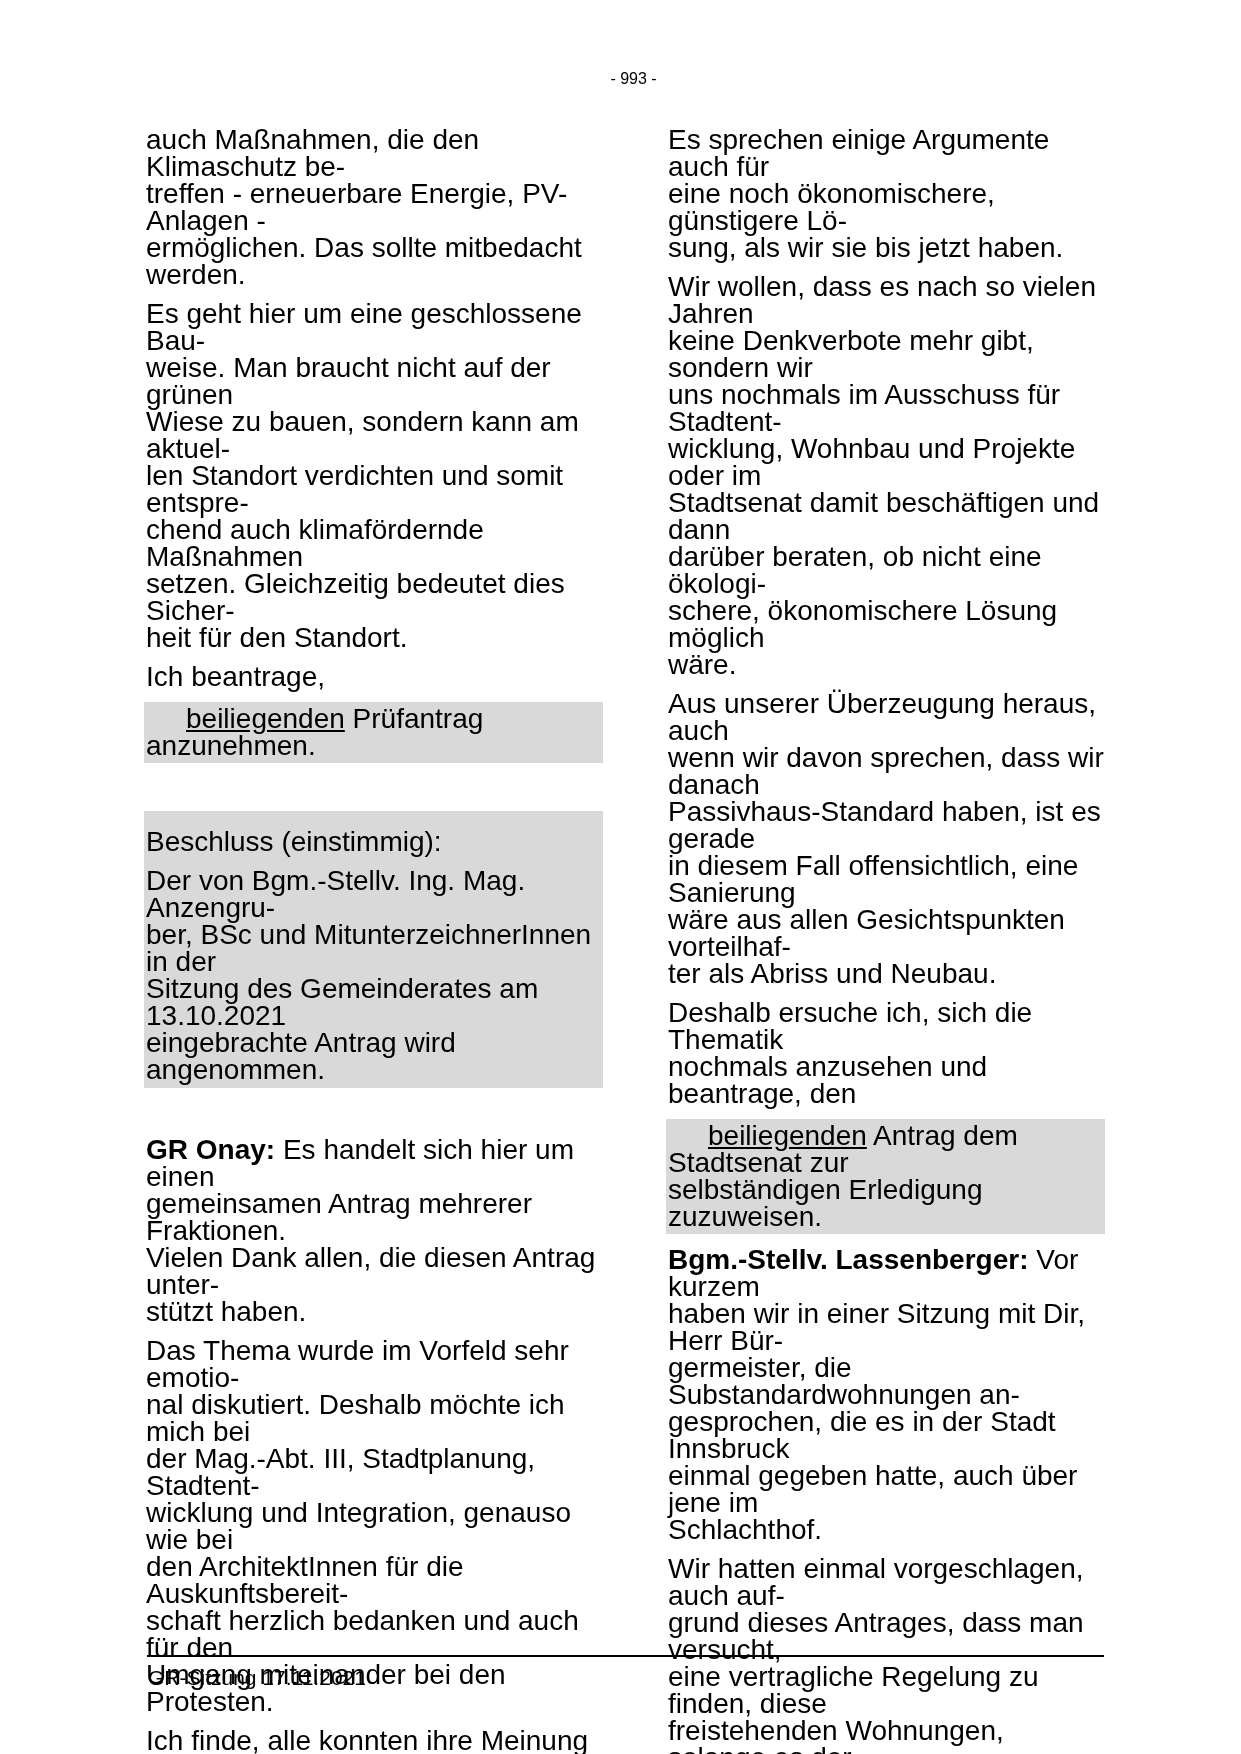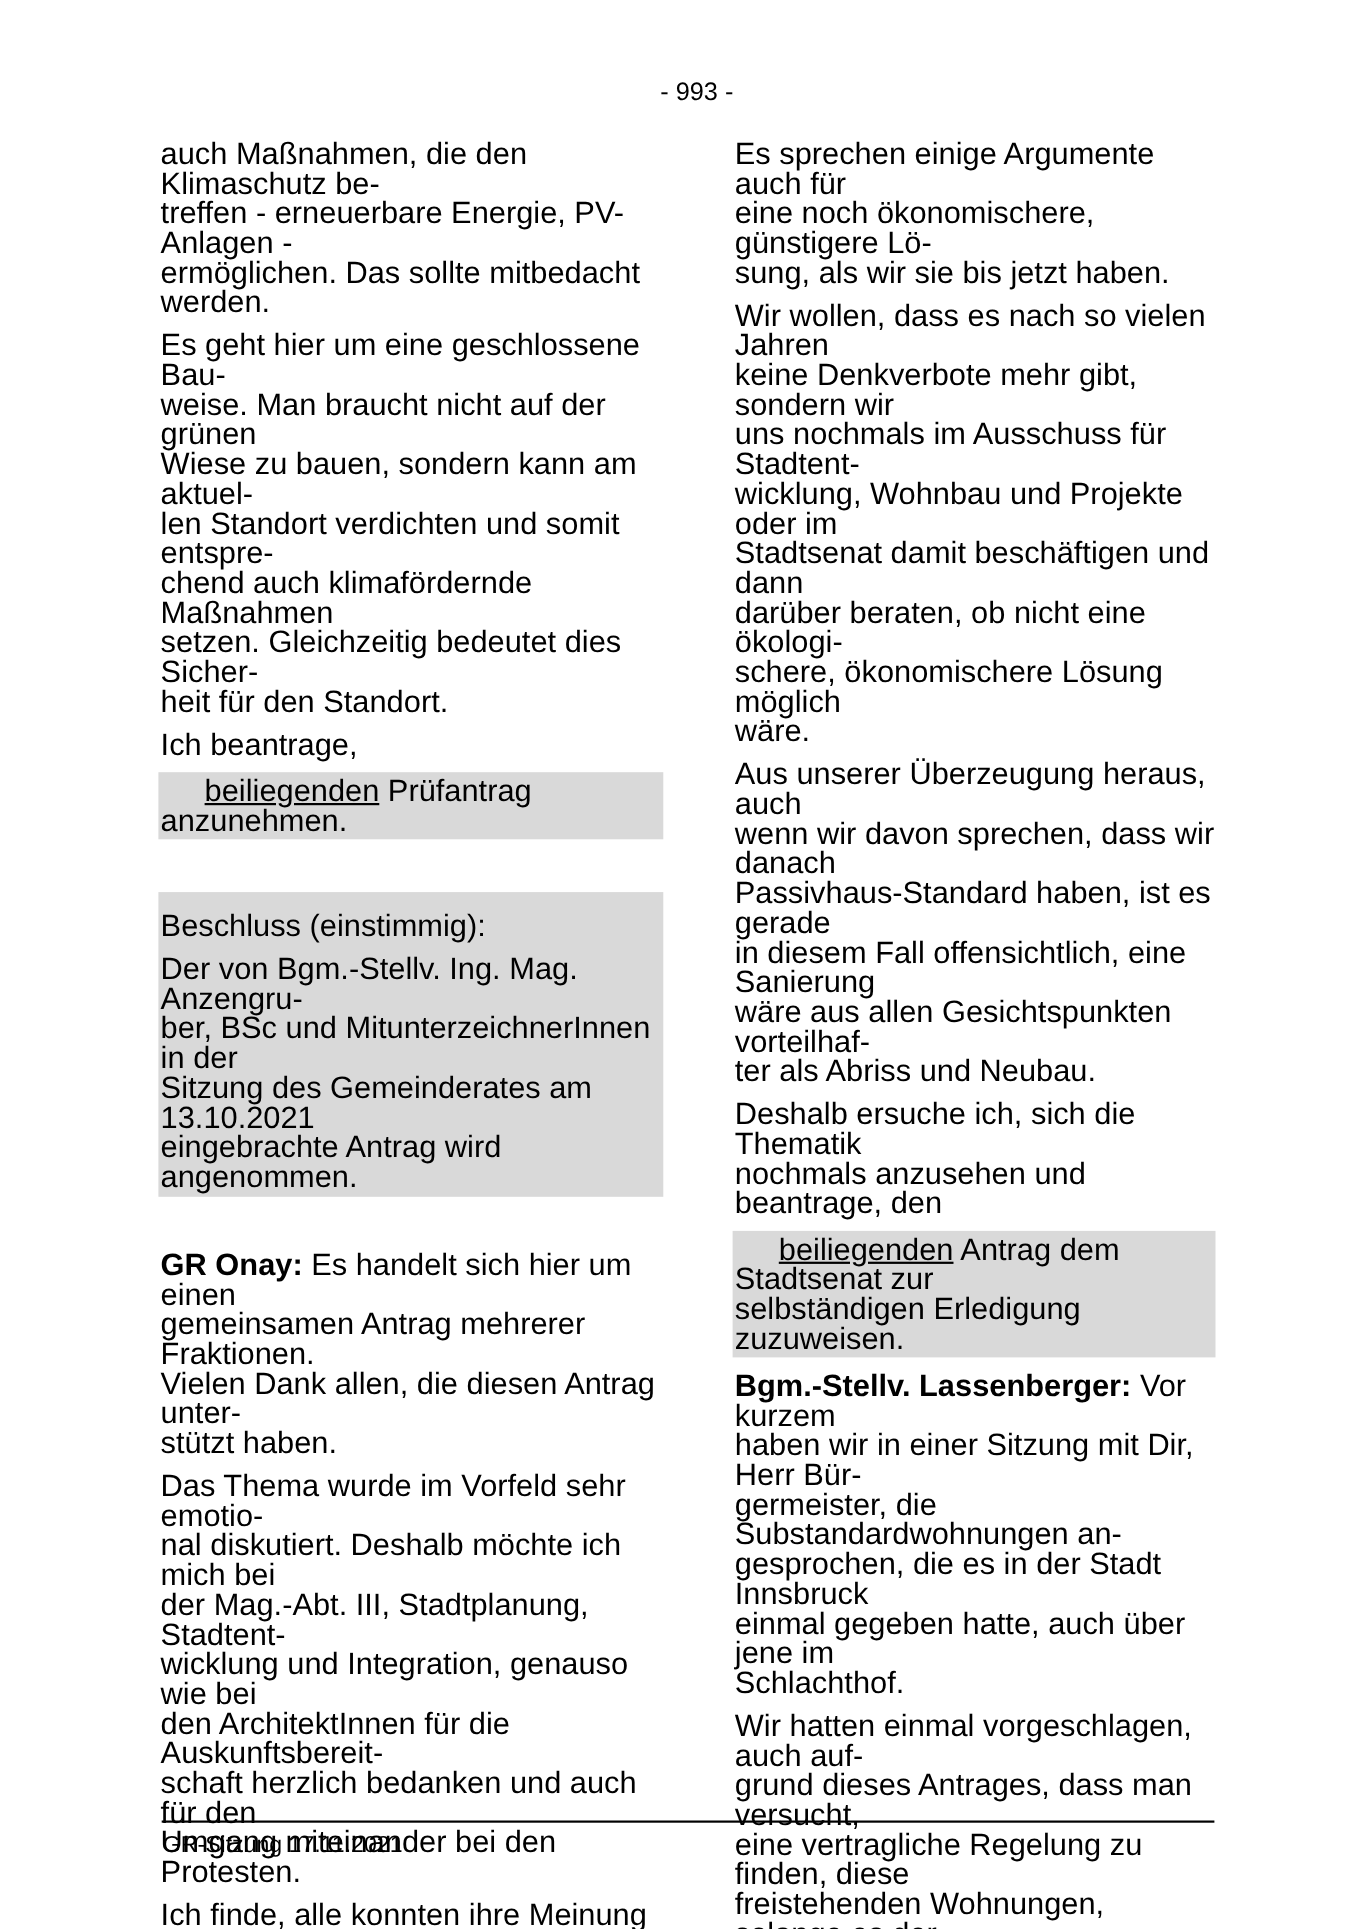--- a/index.html
+++ b/index.html
@@ -17,21 +17,21 @@
     overflow: hidden;
   }
   .page-number {
     position: absolute;
     top: 70px;
     left: 0;
     width: 1241px;
     box-sizing: border-box;
     padding-left: 26px;
     text-align: center;
-    font-size: 23px;
+    font-size: 16px;
   }
   .columns {
     position: absolute;
     top: 126px;
     left: 146px;
     display: flex;
     align-items: flex-start;
     gap: 65px;
   }
   .col-left  { width: 457px; }

